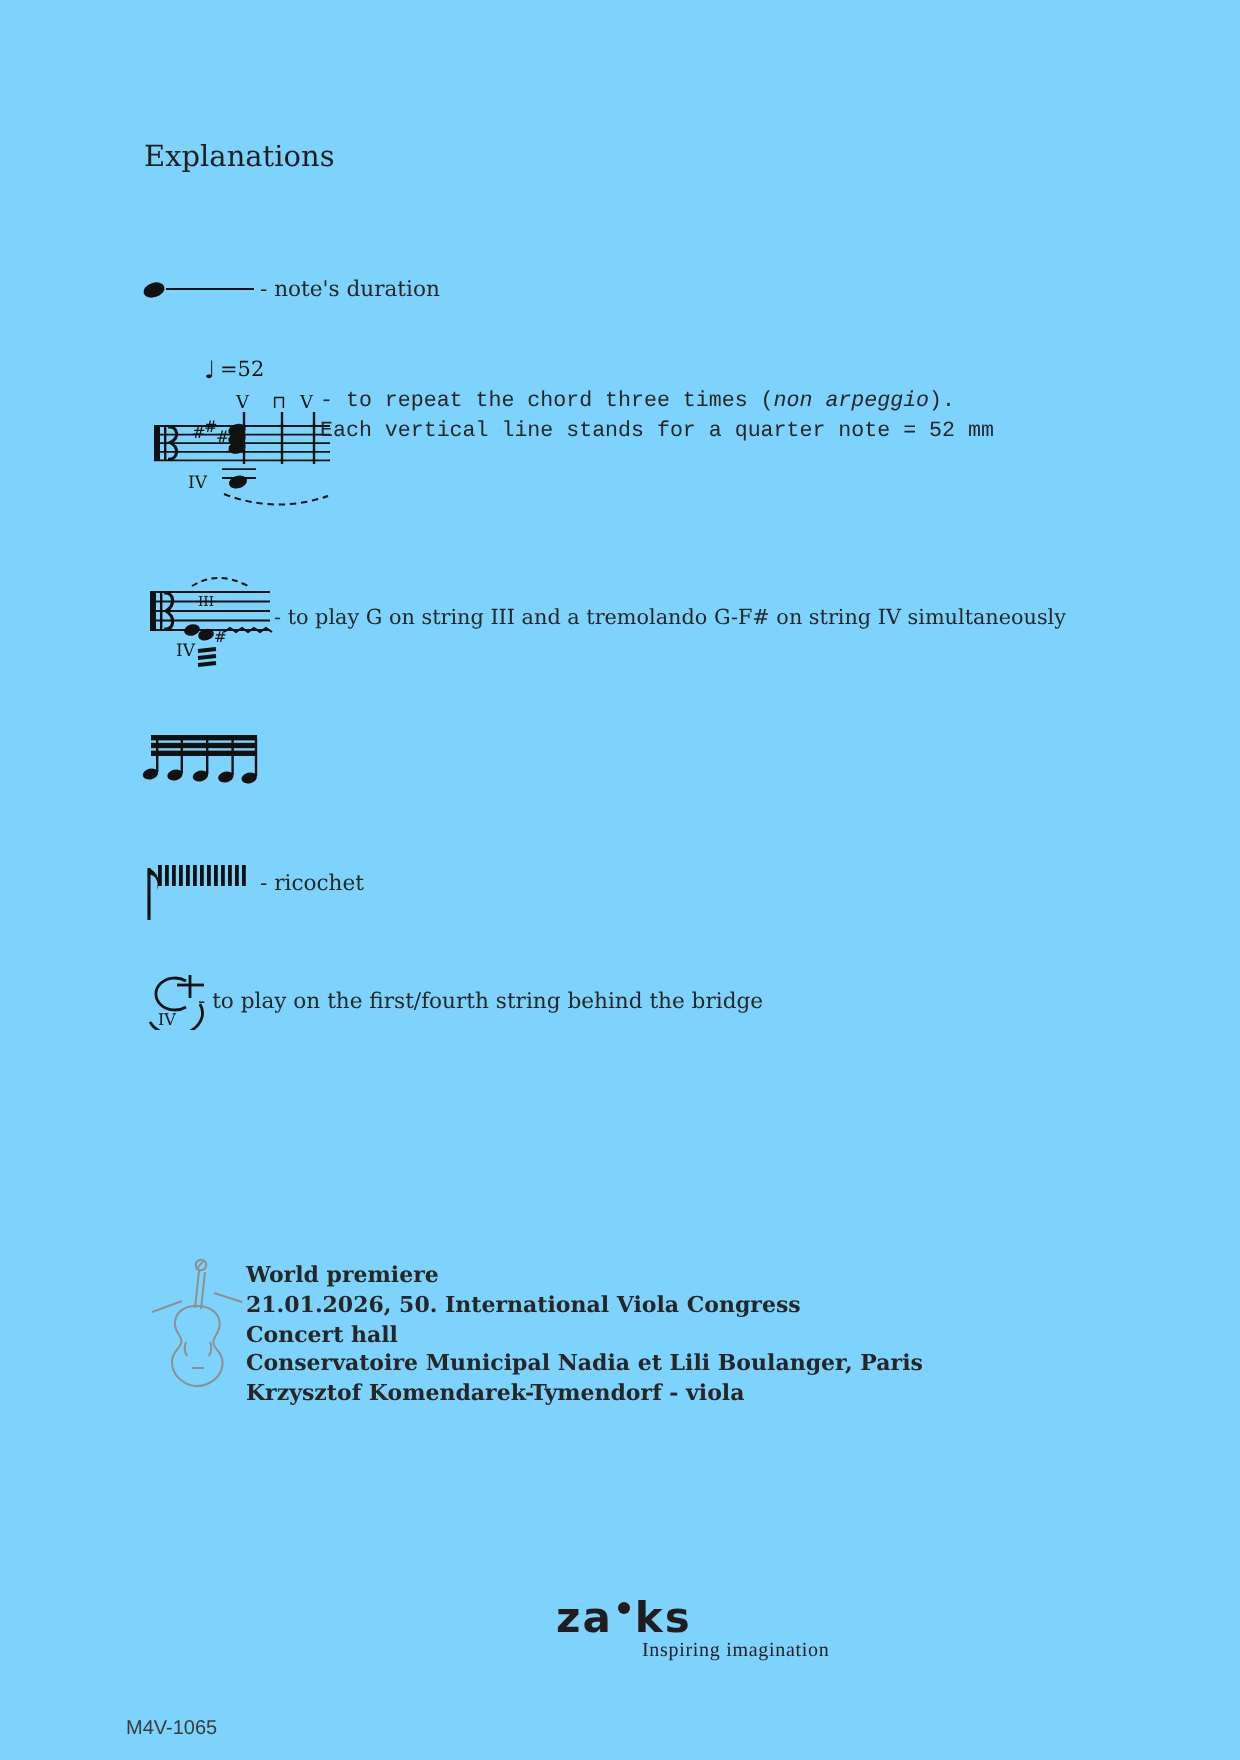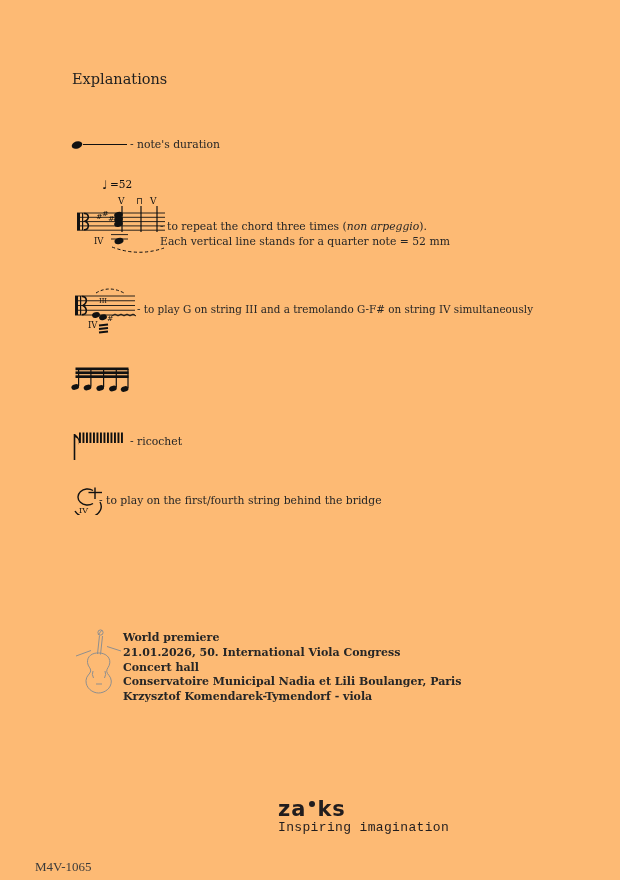--- a/index.html
+++ b/index.html
@@ -1,35 +1,35 @@
 <!DOCTYPE html>
 <html><head>
 <meta charset="utf-8">
 <style>
   * { margin:0; padding:0; box-sizing:border-box; }
   body { background:#ffffff; }
   .page {
-    position:relative; width:620px; height:880px; background:#fdba74;
+    position:relative; width:620px; height:880px; background:#7dd3fc;
     font-family:"DejaVu Serif", serif; color:#262626; overflow:hidden;
   }
   .abs { position:absolute; }
   .title { font-size:14.5px; color:#1f1f1f; }
   .body-text { font-size:10.8px; line-height:15px; white-space:nowrap; }
   .italic { font-style:italic; }
   svg text { font-family:"DejaVu Serif", serif; fill:#111; }
   svg text.sans-glyph { font-family:"DejaVu Sans", sans-serif; }
   .premiere-text { font-size:11px; line-height:14.8px; white-space:nowrap; }
   .logo-wordmark { display:flex; align-items:flex-start;
     font-family:"DejaVu Sans", sans-serif; font-weight:bold;
     font-size:21px; line-height:18px; color:#211d1e; letter-spacing:1px; }
   .logo-dot { width:6px; height:6px; border-radius:50%; background:#211d1e;
     margin:1px 2px 0 3px; }
-  .logo-tagline { font-family:Liberation Mono, monospace; font-size:13px;
-    color:#211d1e; letter-spacing:0.35px; white-space:nowrap; }
-  .catalog { font-family:Liberation Serif, serif; font-size:13px; color:#3b3b3b; }
+  .logo-tagline { font-family:Liberation Serif, serif; font-size:10px;
+    color:#211d1e; letter-spacing:0.35px; white-space:nowrap;margin-left:43px; }
+  .catalog { font-family:Liberation Sans, sans-serif; font-size:10px; color:#3b3b3b;margin-left:28px; }
 </style>
 </head>
 <body>
 
 <div class="page">
 
   <div class="abs title" style="left:72px; top:71px;">Explanations</div>
 
   <svg class="abs" style="left:70px; top:138px;" width="60" height="14" viewBox="0 0 60 14">
     <ellipse cx="7" cy="7" rx="5.4" ry="3.6" transform="rotate(-18 7 7)" fill="#111"></ellipse>
@@ -75,21 +75,21 @@
     </g>
 
     <line x1="39" y1="59.6" x2="56" y2="59.6" stroke="#111" stroke-width="0.9"></line>
     <line x1="39" y1="64" x2="56" y2="64" stroke="#111" stroke-width="0.9"></line>
     <ellipse cx="47" cy="66" rx="4.6" ry="3.1" transform="rotate(-15 47 66)" fill="#111"></ellipse>
 
     <text x="22" y="69" font-size="8.5">IV</text>
 
     <path d="M40,72 Q66,82 92,73" fill="none" stroke="#111" stroke-width="1" stroke-dasharray="3.2,2.4"></path>
   </svg>
-  <div class="abs body-text" style="left:160px; top:219px;">
+  <div class="abs body-text" style="left:160px; top:194px;font-family:Liberation Mono, monospace;">
     <div><span>- to repeat the chord three times (</span><span class="italic">non arpeggio</span><span>).</span></div>
     <div>Each vertical line stands for a quarter note = 52 mm</div>
   </div>
 
   <svg class="abs" style="left:72px; top:283px;" width="72" height="54" viewBox="0 0 72 54">
 
     <path d="M24,10 Q37,2 52,10" fill="none" stroke="#111" stroke-width="1" stroke-dasharray="3,2.2"></path>
 
     <g stroke="#111" stroke-width="0.9">
       <line x1="3" y1="13" x2="63" y2="13"></line>

